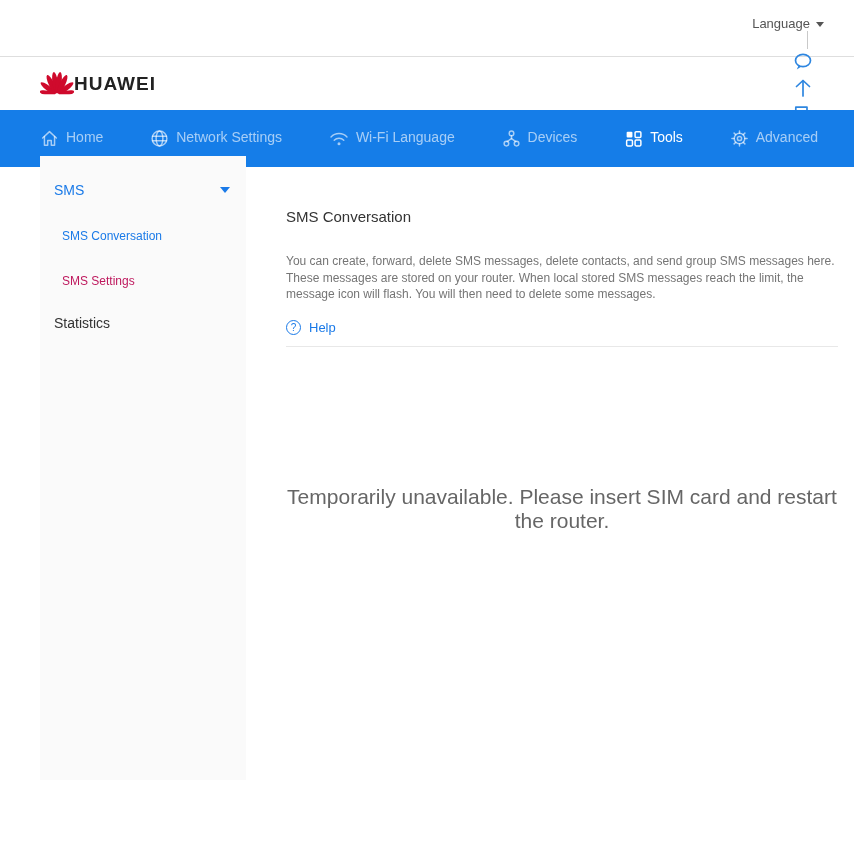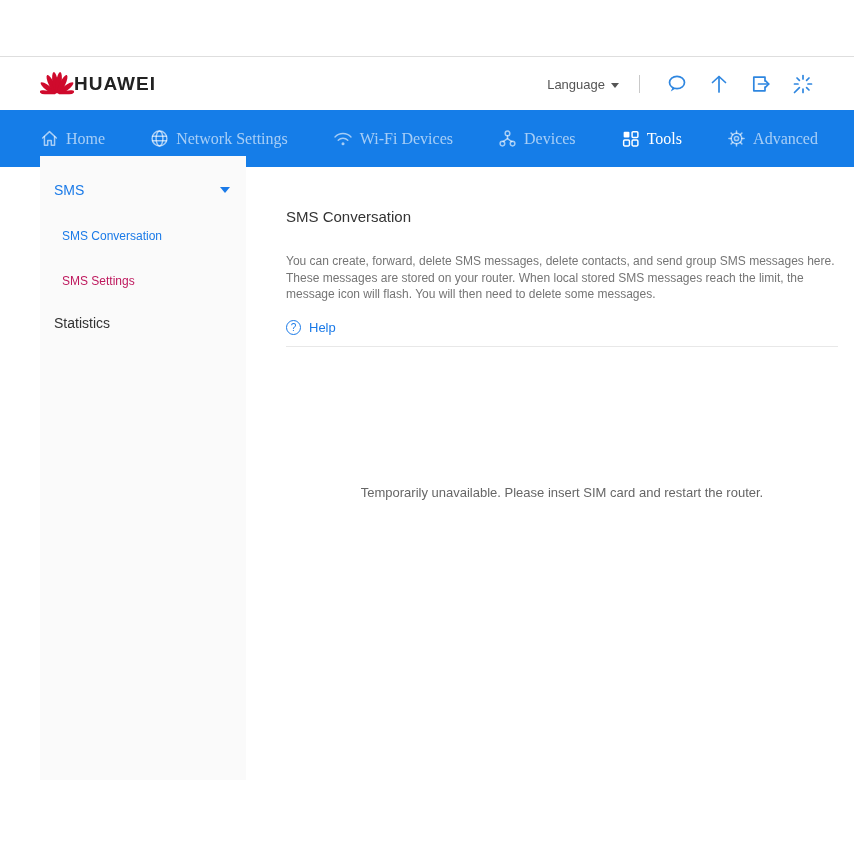--- a/index.html
+++ b/index.html
@@ -6,30 +6,30 @@
   html,body { width:854px; height:854px; background:#fff; font-family:"Liberation Sans", sans-serif; overflow:hidden; }
   .page { position:relative; width:854px; height:854px; background:#fff; }
 
   
   .topstrip { position:absolute; left:0; top:0; width:854px; height:57px; background:#fff; border-bottom:1px solid #dedede; }
 
   
   .header { position:absolute; left:0; top:58px; width:854px; height:52px; background:#fff; display:flex; align-items:center; justify-content:space-between; padding:0 30px 0 40px; }
   .logo { display:flex; align-items:center; gap:0; }
   .brand-text { font-size:19px; font-weight:bold; color:#222; letter-spacing:1px; }
-  .header-right { display:flex; align-items:center; }
+  .header-right { display:flex; align-items:flex-end;flex-direction:column; }
   .lang-btn { display:flex; align-items:center; gap:6px; font-size:13px; color:#555; cursor:pointer; }
   .caret-down { width:0; height:0; border-left:4px solid transparent; border-right:4px solid transparent; border-top:5px solid #555; margin-top:2px; }
   .hdr-divider { width:1px; height:18px; background:#c9c9c9; margin:0 16px 0 20px; }
   .hdr-icon { width:26px; height:26px; display:flex; align-items:center; justify-content:center; margin:0 8px; cursor:pointer; }
   .hdr-icon svg { stroke:#2e86e0; fill:none; stroke-width:1.7; stroke-linecap:round; stroke-linejoin:round; }
 
   
   .nav { position:absolute; left:0; top:110px; width:854px; height:57px; background:#157de8; display:flex; align-items:center; justify-content:space-between; padding:0 36px 0 40px; }
-  .nav-item { display:flex; align-items:flex-end; gap:7px; font-size:16px; color:rgba(255,255,255,0.62); cursor:pointer;font-family:Liberation Serif, serif; }
+  .nav-item { display:flex; align-items:flex-start; gap:7px; font-size:14px; color:rgba(255,255,255,0.62); cursor:pointer; }
   .nav-item svg { stroke:rgba(255,255,255,0.62); fill:none; stroke-width:1.4; stroke-linecap:round; stroke-linejoin:round; }
   .nav-item.active { color:#ffffff; }
   .nav-item.active svg { stroke:#ffffff; }
 
   
   .sidebar { position:absolute; left:40px; top:156px; width:206px; height:624px; background:#fafafa; }
   .side-group-header { display:flex; align-items:center; justify-content:space-between; padding:26px 16px 0 14px; cursor:pointer; }
   .side-group-label { font-size:14px; color:#1a7ae8; }
   .side-caret { width:0; height:0; border-left:5px solid transparent; border-right:5px solid transparent; border-top:6px solid #1a7ae8; }
   .side-sub { font-size:12px; padding:0 0 0 22px; margin-top:31px; cursor:pointer; }
@@ -38,21 +38,21 @@
   .side-top { font-size:14px; color:#333; padding-left:14px; margin-top:27px; cursor:pointer; }
 
   
   .main { position:absolute; left:286px; top:170px; width:552px; height:624px; }
   .main-title { font-size:15px; color:#333; font-weight:bold; font-weight:500; margin-top:38px; }
   .main-desc { font-size:12px; color:#757575; line-height:16.5px; margin-top:28px; }
   .help-row { display:flex; align-items:center; gap:8px; margin-top:17px; cursor:pointer; }
   .help-icon { width:15px; height:15px; border:1px solid #1a7ae8; border-radius:50%; color:#1a7ae8; font-size:10px; line-height:13px; text-align:center; }
   .help-label { font-size:13px; color:#1a7ae8; }
   .main-divider { border-top:1px solid #e8e8e8; margin-top:11px; width:552px; }
-  .status-msg { position:absolute; left:0; top:315px; width:552px; text-align:center; font-size:13px; color:#666; }
+  .status-msg { position:absolute; left:0; top:315px; width:552px; text-align:center; font-size:21px; color:#666; }
 </style>
 </head>
 <body>
 
 <div class="page">
 
   <div class="topstrip"></div>
 
   <div class="header">
     <div class="logo">
@@ -147,21 +147,21 @@
         <path d="M2.3,11.2 L15.7,11.2"></path>
       </svg>
       <span>Network Settings</span>
     </div>
     <div class="nav-item">
       <svg width="20" height="19" viewBox="0 0 20 18">
         <path d="M2,7.5 A11,11 0 0 1 18,7.5"></path>
         <path d="M5.2,10.8 A6.5,6.5 0 0 1 14.8,10.8"></path>
         <circle cx="10" cy="14.3" r="1.5" fill="currentColor" stroke="none" style="fill:rgba(255,255,255,0.62)"></circle>
       </svg>
-      <span>Wi-Fi Devices</span>
+      <span>Wi-Fi Language</span>
     </div>
     <div class="nav-item">
       <svg width="19" height="19" viewBox="0 0 18 18">
         <circle cx="9" cy="4.2" r="2.2"></circle>
         <circle cx="4.2" cy="13.8" r="2.2"></circle>
         <circle cx="13.8" cy="13.8" r="2.2"></circle>
         <path d="M9,6.5 L9,9.2 L4.8,11.9"></path>
         <path d="M9,9.2 L13.2,11.9"></path>
       </svg>
       <span>Devices</span>

